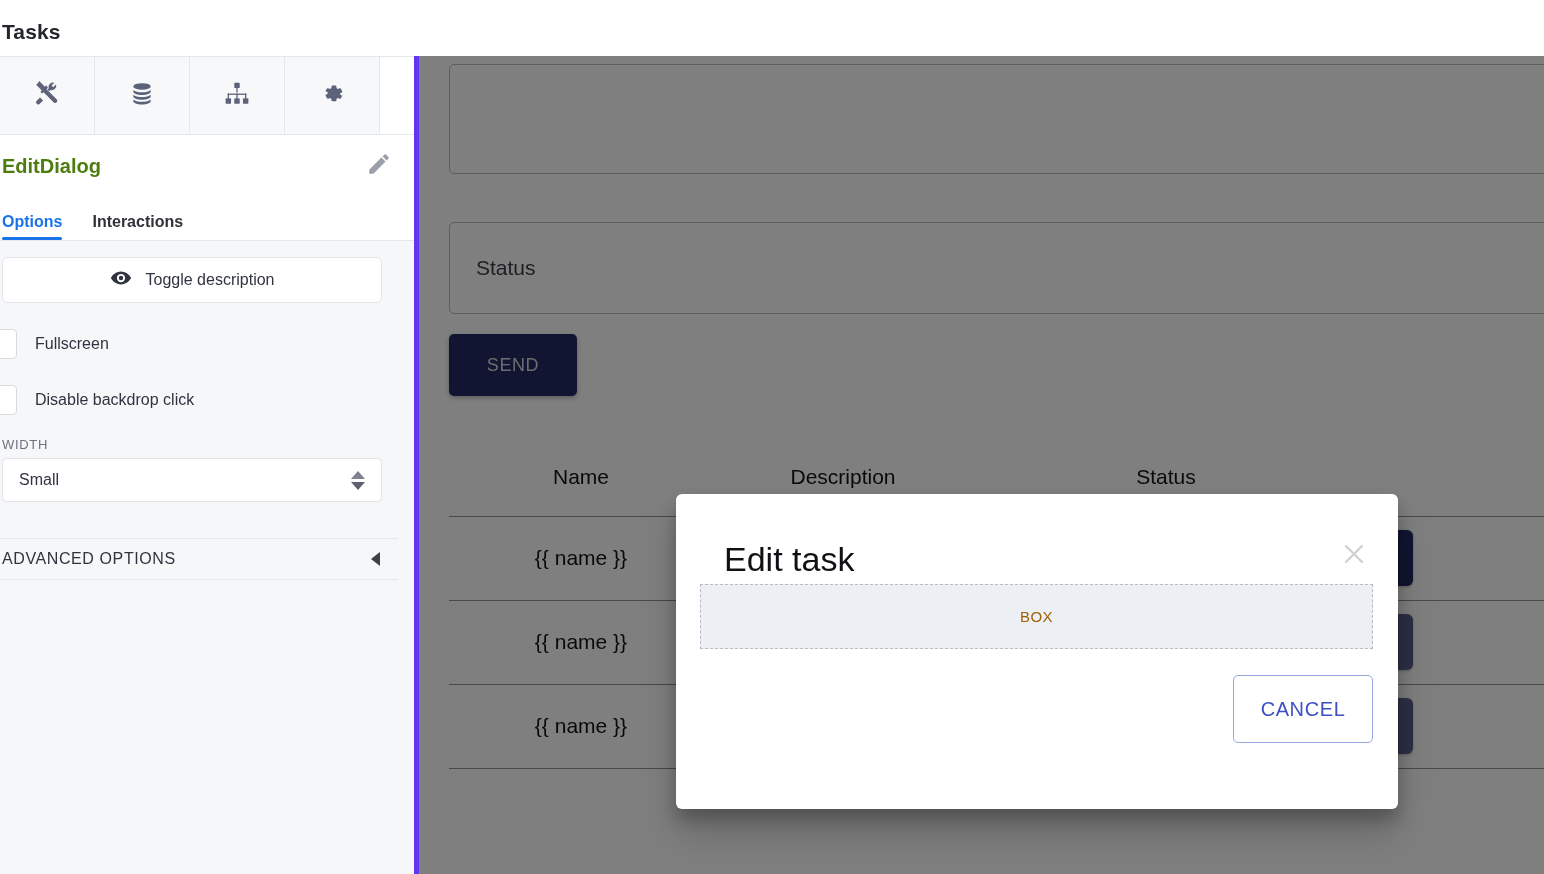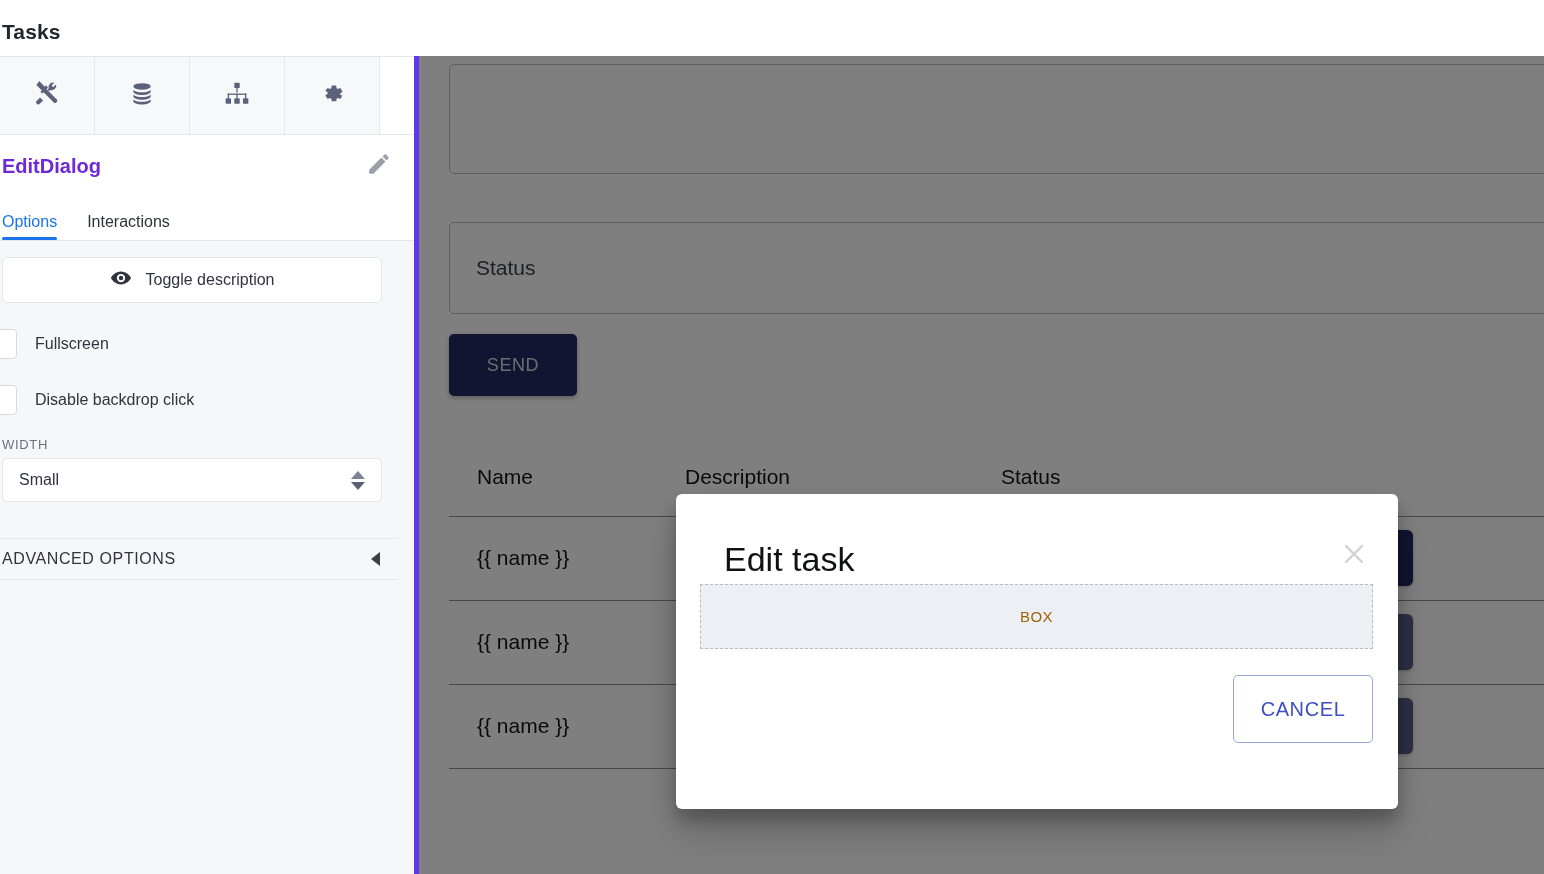--- a/index.html
+++ b/index.html
@@ -45,33 +45,33 @@
   .tool-rest {
     flex: 1 1 auto; border-bottom: 1px solid #e4e7eb; background: #ffffff;
   }
   .tool-btn svg { fill: #5c6279; }
 
   
   .comp-head {
     height: 62px; display: flex; align-items: center;
     padding: 0 20px 0 2px; background: #ffffff;
   }
-  .comp-name { font-size: 20px; font-weight: bold; color: #6d28d9; flex: 1 1 auto; }
+  .comp-name { font-size: 20px; font-weight: bold; color: #4d7c0f; flex: 1 1 auto; }
   .pencil-btn { width: 30px; height: 30px; display: flex; align-items: center; justify-content: center; cursor: pointer; }
   .pencil-btn svg { fill: #9aa0ab; }
 
   
   .tabs {
     display: flex; height: 44px; align-items: flex-end;
     background: #ffffff; border-bottom: 1px solid #e4e7eb;
     padding-left: 2px;
   }
   .tab {
     font-size: 16px; color: #2f3238; padding: 0 14px 9px 0;
-    margin-right: 16px; cursor: pointer; position: relative;
+    margin-right: 16px; cursor: pointer; position: relative; font-weight: bold;
   }
   .tab.active { color: #1a73e8; }
   .tab.active::after {
     content: ""; position: absolute; left: 0; right: 14px; bottom: 0;
     height: 3px; background: #1a73e8; border-radius: 2px;
   }
 
   
   .opt-body { padding: 16px 16px 0 0; background: #f6f7f9; }
   .toggle-vis-btn {
@@ -134,21 +134,21 @@
   .send-btn {
     margin-top: 20px; width: 128px; height: 62px; background: #232a63;
     border-radius: 5px; display: flex; align-items: center; justify-content: center;
     color: #d9dae2; font-size: 18px; letter-spacing: .6px; cursor: pointer;
     box-shadow: 0 2px 5px rgba(0,0,0,.28);
   }
 
   
   .tbl { margin-top: 42px; width: 1125px; border-collapse: collapse; }
   .tbl th, .tbl td {
-    text-align: left; font-weight: normal; color: #121316;
+    text-align: center; font-weight: normal; color: #121316;
     font-size: 21px; padding: 0; height: 84px; vertical-align: middle;
     border-bottom: 1px solid #8e9094;
   }
   .tbl th { height: 78px; }
   .col-name { width: 236px; padding-left: 28px !important; }
   .col-desc { width: 316px; }
   .col-status { width: 330px; }
   .col-act { width: 243px; }
   .eye-btn {
     width: 82px; height: 56px; background: #5a608a; border-radius: 6px;

